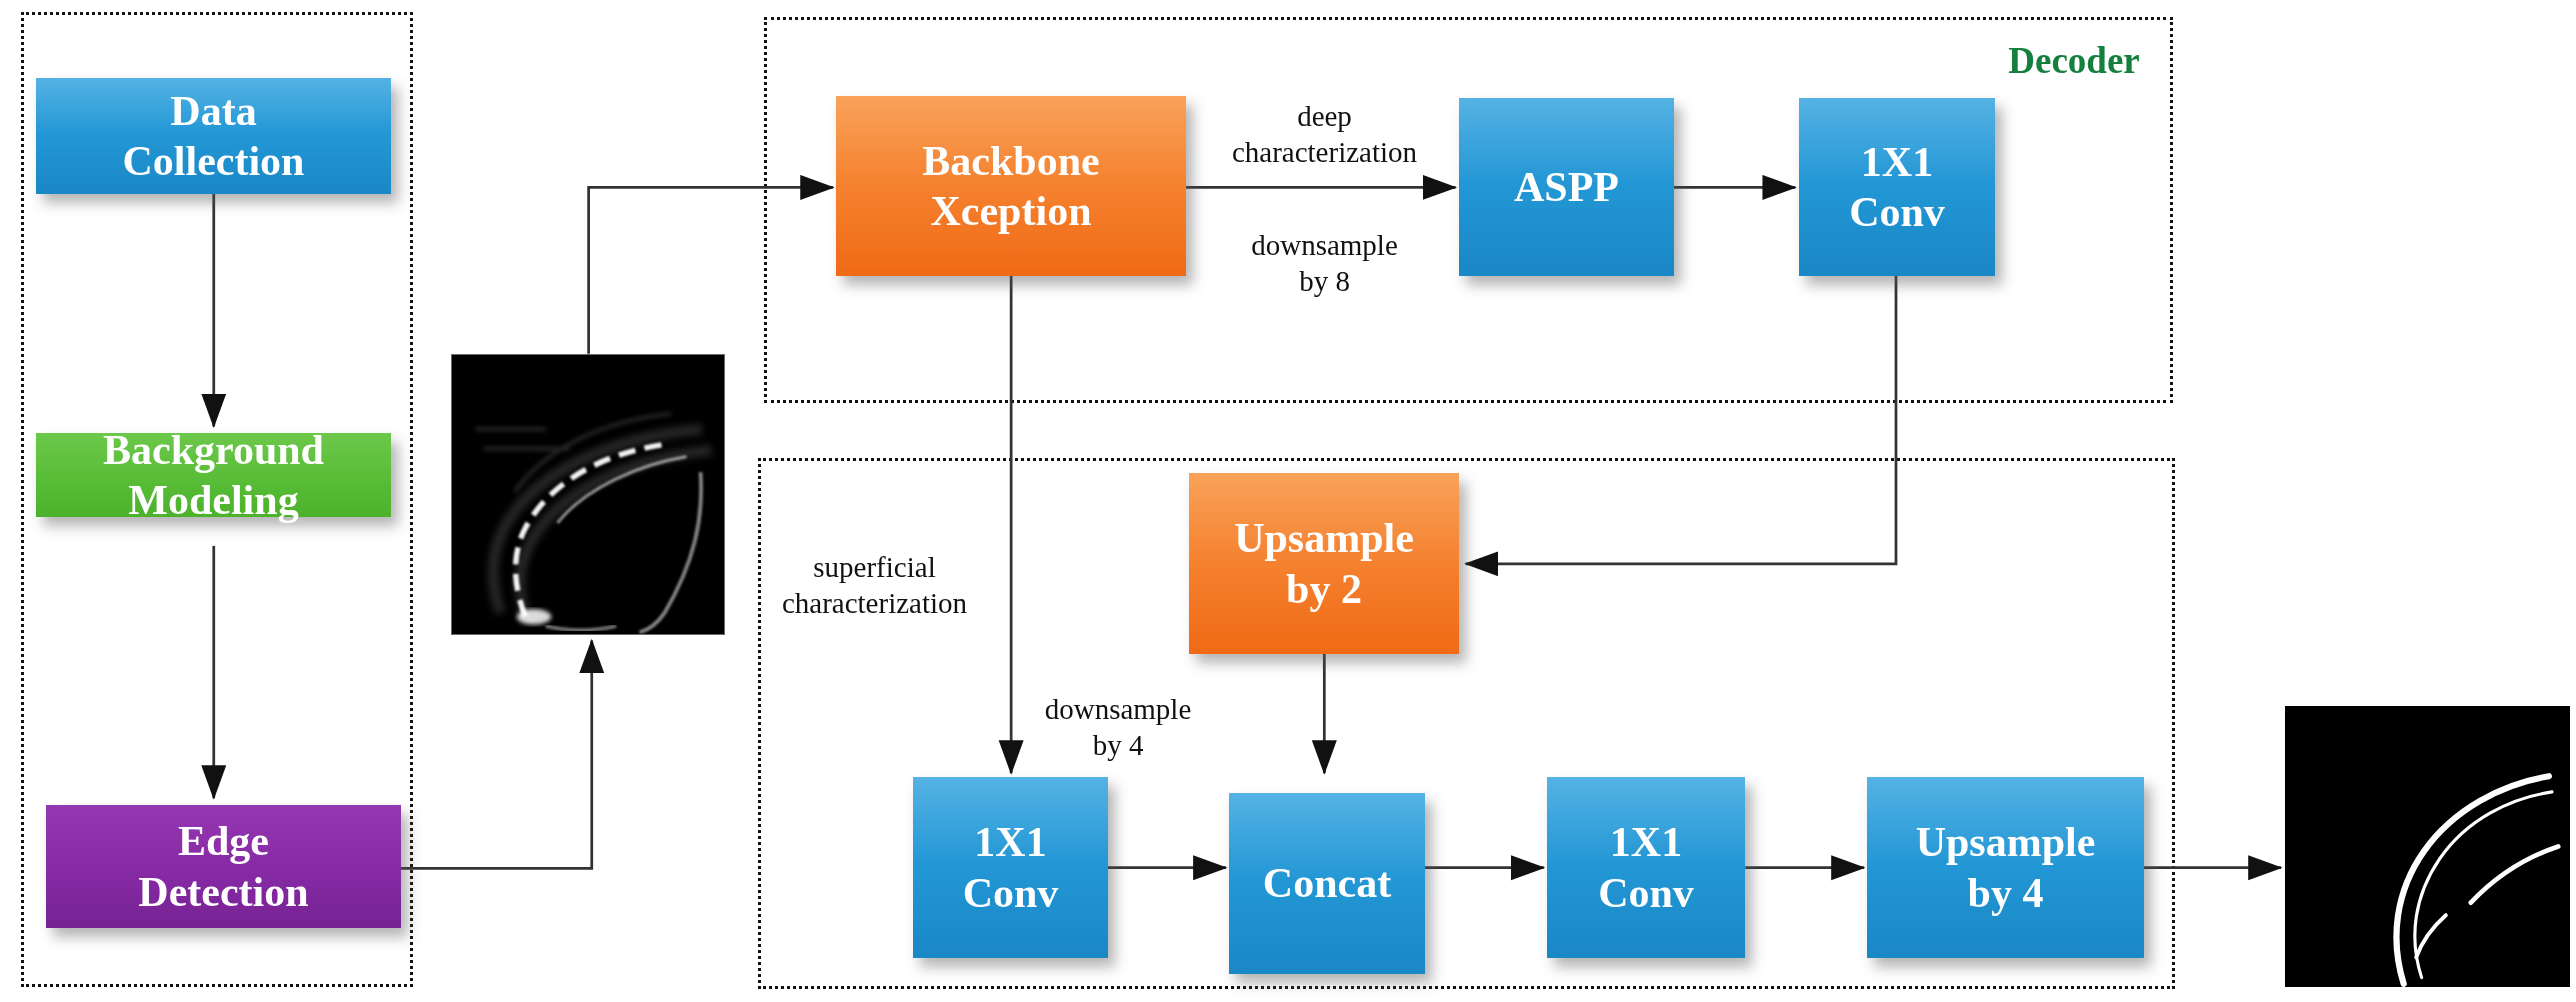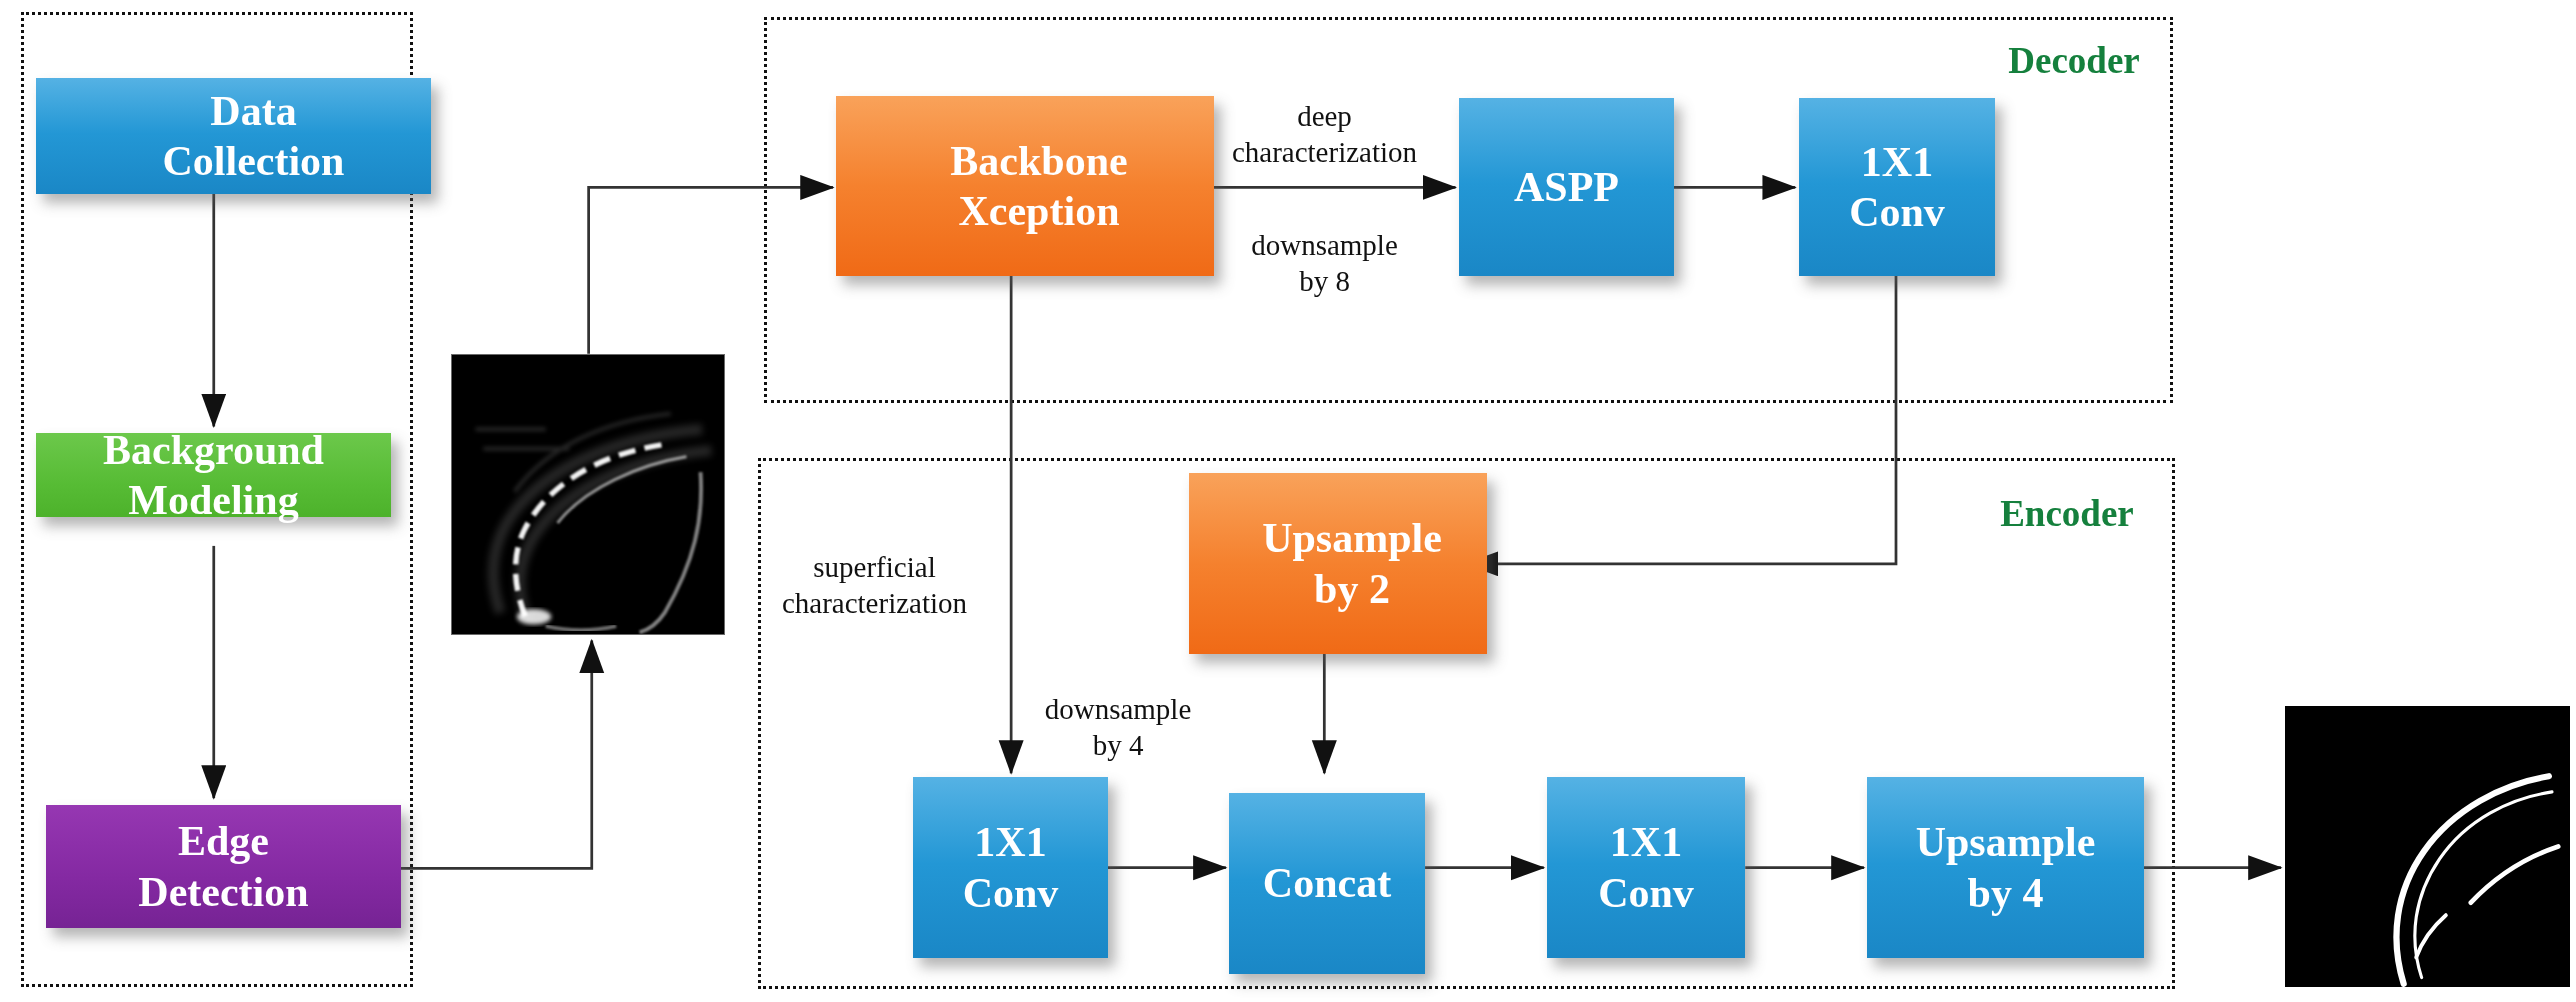--- a/index.html
+++ b/index.html
@@ -8,25 +8,25 @@
   .region{position:absolute;border:3.1px dotted #111;}
   #left-region{left:21px;top:11.7px;width:386px;height:969px;}
   #decoder-region{left:764px;top:17px;width:1403px;height:380px;}
   #encoder-region{left:758px;top:458px;width:1411px;height:525px;}
 
   .box{position:absolute;display:flex;align-items:center;justify-content:center;
        text-align:center;color:#fff;font-weight:bold;font-size:42px;line-height:1.2;
        white-space:pre-line;box-shadow:7px 8.6px 12.5px rgba(90,90,90,.45);z-index:3;}
   .blue  {background:linear-gradient(180deg,#55b2e4 0%,#2397d5 48%,#1a87c6 100%);}
   .orange{background:linear-gradient(180deg,#f9a familiar 0%);}
-  .orange{background:linear-gradient(180deg,#f9a25a 0%,#f5812e 50%,#f06a16 100%);padding-left:28px;}
+  .orange{background:linear-gradient(180deg,#f9a25a 0%,#f5812e 50%,#f06a16 100%);}
   .green {background:linear-gradient(180deg,#6cc84b 0%,#57bc35 60%,#4db22b 100%);}
   .purple{background:linear-gradient(180deg,#9637b2 0%,#8429a2 60%,#762394 100%);margin-left:12px;}
 
-  #box-dc      {left:36px;  top:78px; width:355px;height:116px;padding-left:40px;}
+  #box-dc      {left:36px;  top:78px; width:355px;height:116px;}
   #box-bm      {left:36px;  top:433px; width:355px;height:84px;}
   #box-ed      {left:34px;  top:805px;width:355px;height:123px;}
   #box-backbone{left:836px;top:96px; width:350px;height:180px;}
   #box-aspp    {left:1459px;top:98px; width:215px;height:178px;}
   #box-conv-top{left:1799px;top:98px; width:196px;height:178px;}
   #box-up2     {left:1189px;top:473px; width:270px;height:181px;}
   #box-conv1   {left:913px;top:777px; width:195px;height:181px;}
   #box-concat  {left:1229px;top:777px; width:196px;height:181px;margin-top:16px;}
   #box-conv2   {left:1547px;top:777px; width:198px;height:181px;}
   #box-up4     {left:1867px;top:777px; width:277px;height:181px;}
@@ -93,21 +93,20 @@
   <div class="box orange" id="box-backbone">Backbone
 Xception</div>
   <div class="box blue" id="box-aspp">ASPP</div>
   <div class="box blue" id="box-conv-top">1X1
 Conv</div>
   <div class="note" id="note-deep">deep
 characterization</div>
   <div class="note" id="note-down8">downsample
 by 8</div>
 
-  <div class="section-title" id="title-encoder">Encoder</div>
   <div class="box orange" id="box-up2">Upsample
 by 2</div>
   <div class="box blue" id="box-conv1">1X1
 Conv</div>
   <div class="box blue" id="box-concat">Concat</div>
   <div class="box blue" id="box-conv2">1X1
 Conv</div>
   <div class="box blue" id="box-up4">Upsample
 by 4</div>
   <div class="note" id="note-superficial">superficial

